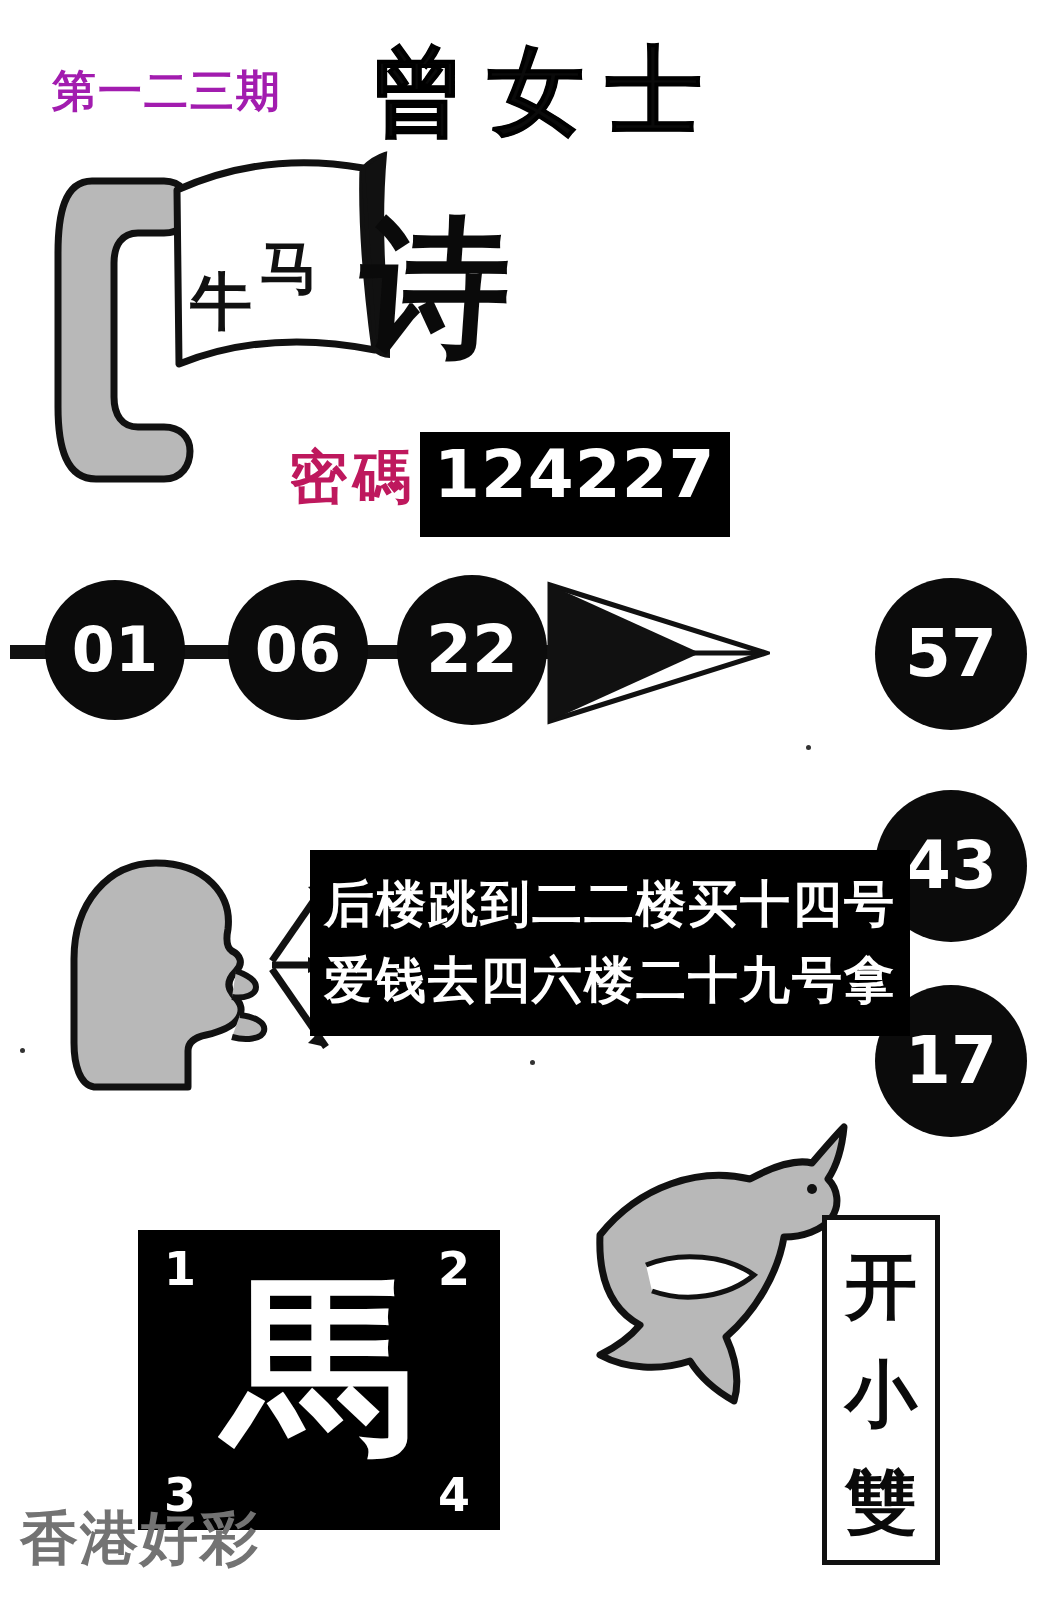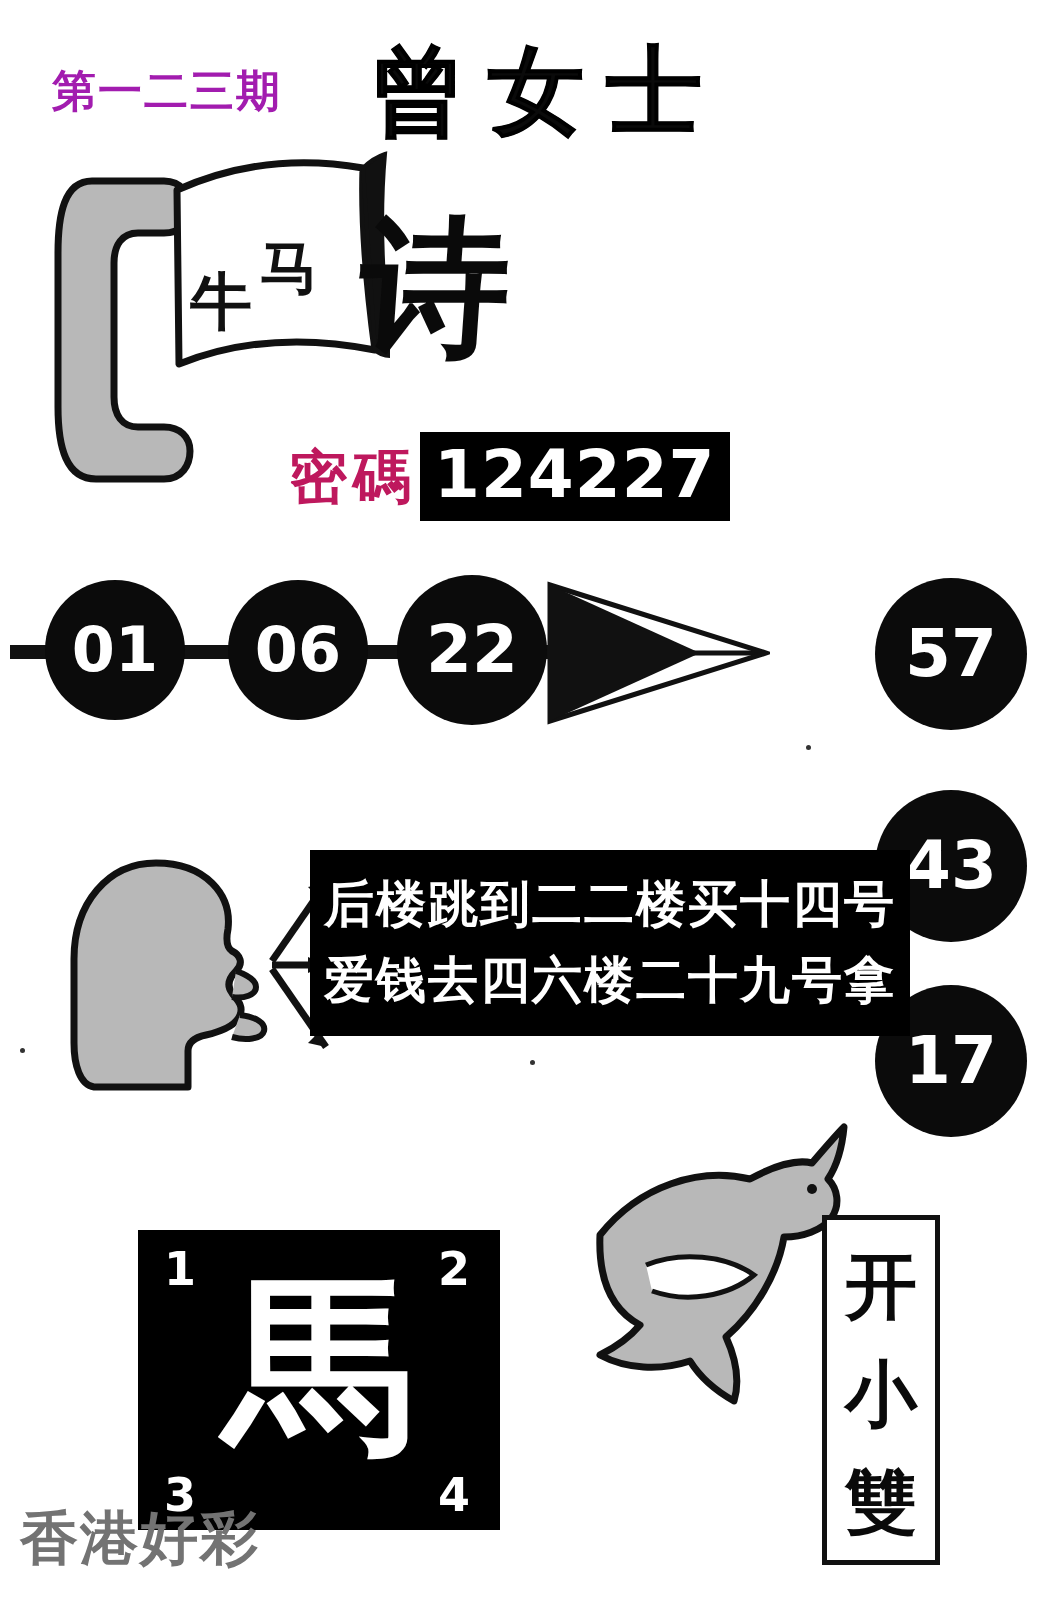--- a/index.html
+++ b/index.html
@@ -57,21 +57,21 @@
   
   .pw-label{
     position:absolute;left:258px;top:439px;
     font-size:58px;font-weight:bold;letter-spacing:6px;color:#be185d;
     font-family:"DejaVu Serif","Liberation Serif",serif;
     margin-left:31px;
   }
   .pw-box{
     position:absolute;left:420px;top:432px;
     background:#000;color:#fff;
-    padding:4px 14px 8px 14px;
+    padding:4px 14px 24px 14px;
     font-size:66px;font-weight:bold;letter-spacing:1px;
     font-family:"DejaVu Sans","Liberation Sans",sans-serif;
   }
 
   
   .rod{position:absolute;left:10px;top:645px;width:630px;height:14px;background:#111;}
   .ball{
     position:absolute;border-radius:50%;background:#0b0b0b;
     color:#fff;font-weight:bold;text-align:center;
     font-family:"DejaVu Sans","Liberation Sans",sans-serif;

